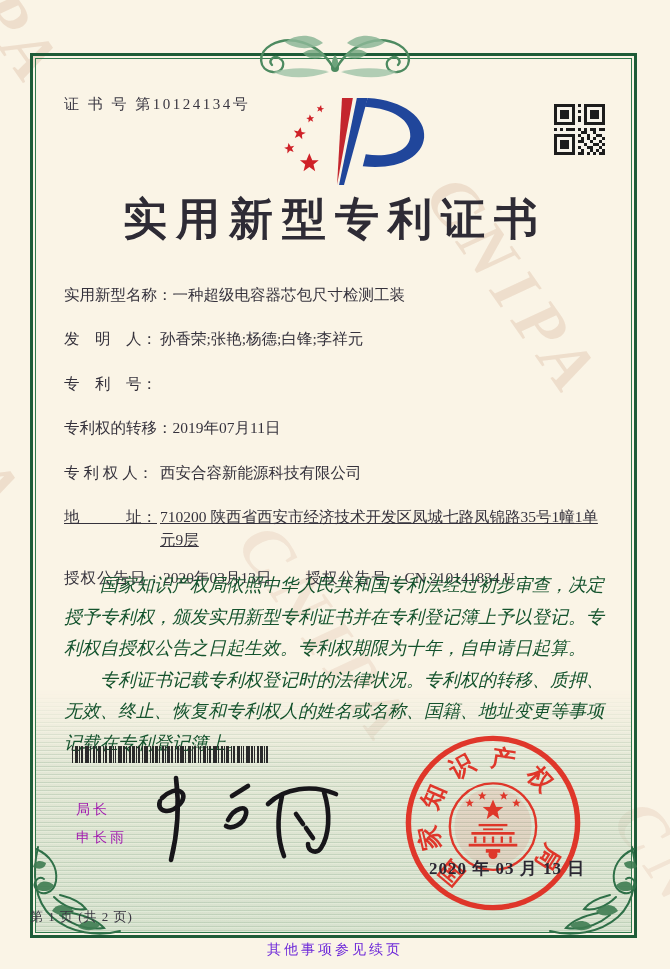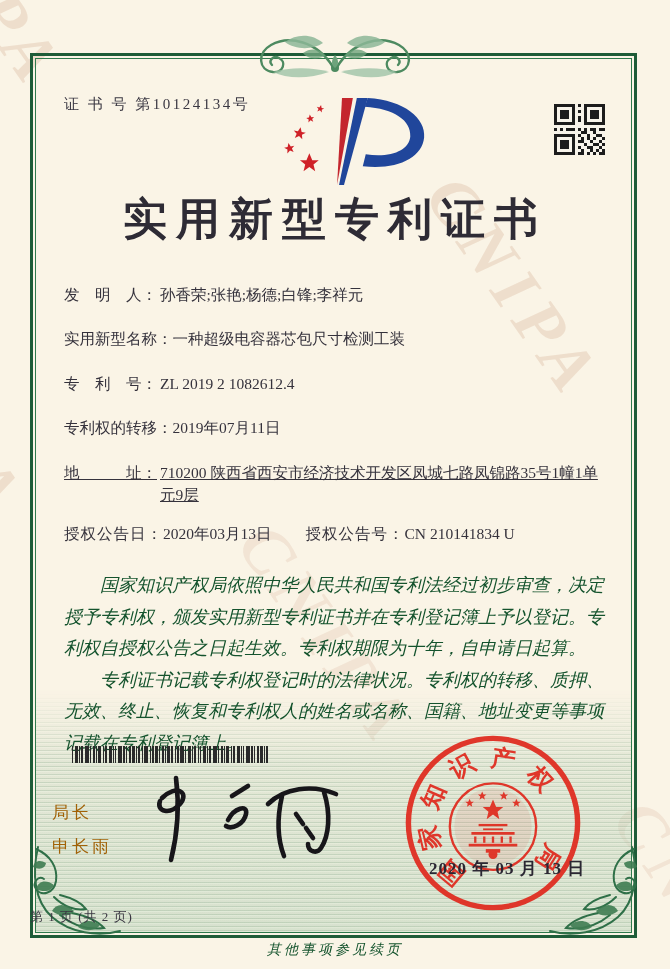--- a/index.html
+++ b/index.html
@@ -69,38 +69,38 @@
   .grant-row{display:flex;margin-bottom:0;}
   .grant-row .pair2{margin-left:34px;white-space:nowrap;}
   .grant-row .lab{letter-spacing:1px;}
   .paras{
     position:absolute;left:64px;top:570px;width:549px;
     font-size:18px;line-height:1.75;font-style:italic;color:#14532d;
   }
   .paras p{margin:0;text-indent:2em;}
   .barcode{position:absolute;left:72px;top:746px;width:197px;height:17px;}
   .signer{
-    position:absolute;left:52px;top:796px;
-    font-size:17px;letter-spacing:3px;line-height:2.0;color:#a16207;
+    position:absolute;left:76px;top:796px;
+    font-size:14px;letter-spacing:3px;line-height:2.0;color:#a21caf;
   }
   .signature{position:absolute;left:136px;top:772px;width:216px;height:92px;}
   .seal{position:absolute;left:403px;top:733px;width:180px;height:180px;opacity:.93;}
   .seal-date{
     position:absolute;left:429px;top:857px;width:190px;
     font-size:17px;font-weight:700;letter-spacing:1px;color:#2b2733;
     white-space:nowrap;
   }
   .page-num{
     position:absolute;left:30px;top:908px;width:601px;
     text-align:left;font-size:13px;letter-spacing:1px;color:#3a3742;
   }
   .footer-note{
     position:absolute;left:0;top:941px;width:100%;
-    text-align:center;font-size:14px;font-style:italic;
-    letter-spacing:3px;color:#14532d;
+    text-align:center;font-size:14px;
+    letter-spacing:3px;color:#6d28d9;
   }
   .crest{position:absolute;left:225px;top:25px;width:220px;height:58px;}
   .corner{position:absolute;width:96px;height:96px;}
   .corner.br{left:546px;top:845px;}
   .corner.bl{left:28px;top:845px;transform:scaleX(-1);}
 </style>
 </head>
 <body>
 
 <div class="page">
@@ -202,34 +202,37 @@
                M8,14h1v1h-1z M11,14h2v1h-2z M15,14h1v1h-1z
                M9,15h1v1h-1z M12,15h1v1h-1z M14,15h1v1h-1z M16,15h1v1h-1z
                M8,16h2v1h-2z M11,16h1v1h-1z M13,16h1v1h-1z M15,16h2v1h-2z"></path>
     </g>
   </svg>
 
   <div class="title">实用新型专利证书</div>
 
   <div class="fields">
     <div class="field-row">
+      <span class="lab">实用新型名称：</span>
+      <span class="val">一种超级电容器芯包尺寸检测工装</span>
+    </div>
+    <div class="field-row">
       <span class="lab">发　明　人：</span>
       <span class="val">孙香荣;张艳;杨德;白锋;李祥元</span>
     </div>
     <div class="field-row">
-      <span class="lab">实用新型名称：</span>
-      <span class="val">一种超级电容器芯包尺寸检测工装</span>
-    </div>
-    <div class="field-row">
       <span class="lab">专　利　号：</span>
-      <span class="val">ZL 2019 2 1082612.4</span>
     </div>
     <div class="field-row">
       <span class="lab">专利权的转移：</span>
       <span class="val">2019年07月11日</span>
+    </div>
+    <div class="field-row">
+      <span class="lab">专 利 权 人：</span>
+      <span class="val">西安合容新能源科技有限公司</span>
     </div>
     <div class="field-row" style="margin-bottom:16px;text-decoration:underline;">
       <span class="lab">地　　　址：</span>
       <span class="val">710200 陕西省西安市经济技术开发区凤城七路凤锦路35号1幢1单元9层</span>
     </div>
     <div class="field-row grant-row">
       <span>
         <span class="lab">授权公告日：</span><span>2020年03月13日</span>
       </span>
       <span class="pair2">

